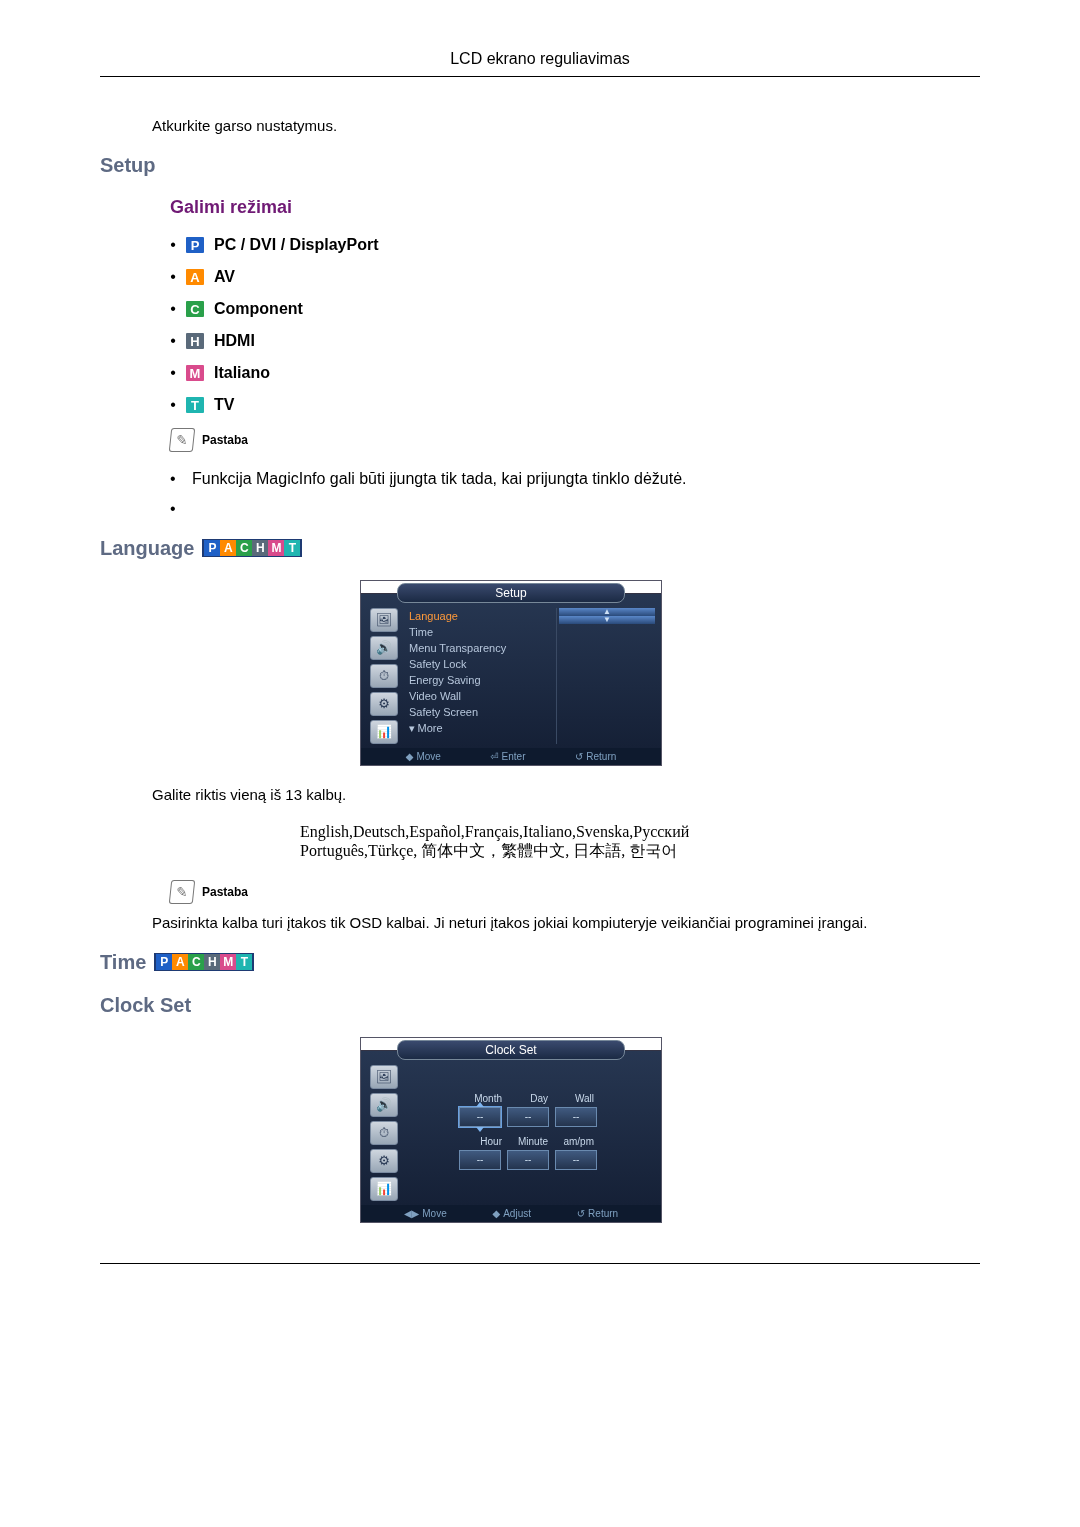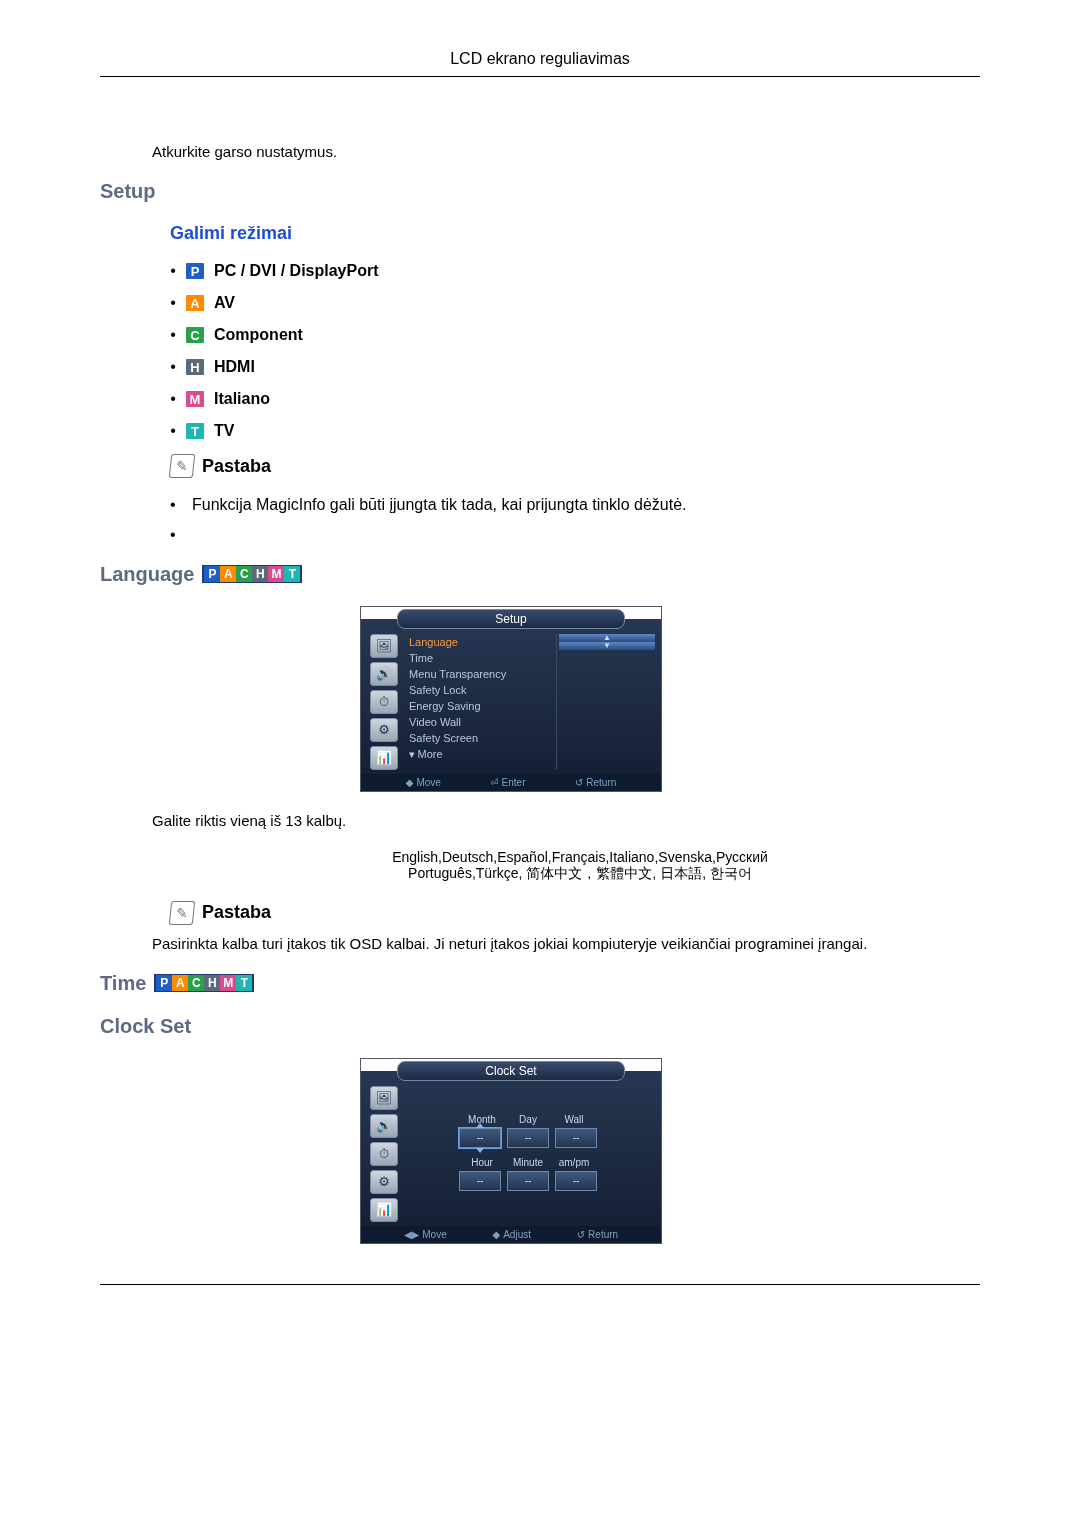--- a/index.html
+++ b/index.html
@@ -14,37 +14,37 @@
     min-height: 1527px;
     margin: 0 auto;
     padding: 50px 100px 50px 100px;
     box-sizing: border-box;
   }
   .page-header {
     text-align: center;
     font-size: 16px;
     padding-bottom: 8px;
     border-bottom: 1px solid #000;
-    margin-bottom: 66px;
+    margin-bottom: 40px;
   }
   .body-text {
     font-size: 15px;
     margin-left: 52px;
     margin-bottom: 20px;
   }
   .h2 {
     font-size: 20px;
     font-weight: bold;
     color: #5e6a83;
     margin: 15px 0 20px 0;
   }
   .h3 {
     font-size: 18px;
     font-weight: bold;
-    color: #1d4ed8;
+    color: #701a75;
     margin: 15px 0 18px 70px;
   }
   .h2-row, .h3-row {
     display: flex;
     align-items: center;
     gap: 8px;
   }
   .mode-list {
     margin-left: 70px;
   }
@@ -85,21 +85,21 @@
     border-radius: 3px;
     display: inline-flex;
     align-items: center;
     justify-content: center;
     font-size: 14px;
     color: #777;
     transform: skewX(-6deg);
   }
   .note-label {
     font-weight: bold;
-    font-size: 18px;
+    font-size: 12px;
   }
   .note-list {
     margin-left: 70px;
     list-style: none;
     padding: 0;
   }
   .note-list li {
     display: flex;
     gap: 12px;
     font-size: 16px;
@@ -223,21 +223,21 @@
     justify-content: center;
     padding: 10px 0;
   }
   .clock-row {
     display: flex;
     gap: 6px;
     margin-bottom: 3px;
   }
   .clock-lbl {
     width: 40px;
-    text-align: center;
+    text-align: right;
     font-size: 10px;
     color: #c8d8ea;
   }
   .clock-box {
     width: 40px;
     height: 18px;
     background: linear-gradient(#405a80,#24344e);
     border: 1px solid #6a8aaf;
     color: #cfe0f0;
     text-align: center;
@@ -254,24 +254,25 @@
     position: absolute;
     left: 50%;
     transform: translateX(-50%);
     width: 0; height: 0;
     border-left: 4px solid transparent;
     border-right: 4px solid transparent;
   }
   .clock-box.active::before { top:-6px; border-bottom: 5px solid #7fb4ef;}
   .clock-box.active::after  { bottom:-6px; border-top: 5px solid #7fb4ef;}
   .lang-strings {
-    text-align: center;
-    font-size: 14px;
+    text-align: left;
+    font-size: 16px;
     margin: 6px 0 18px 200px;
     width: 560px;
+    font-family: Liberation Serif, serif;
   }
   .page-footer {
     border-top: 1px solid #000;
     margin-top: 40px;
     height: 10px;
   }
 </style>
 </head>
 <body>
 

